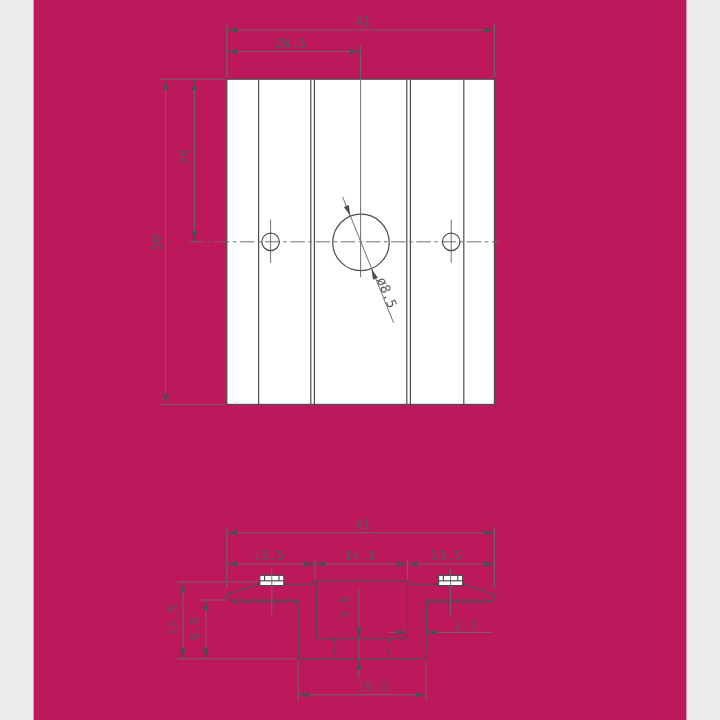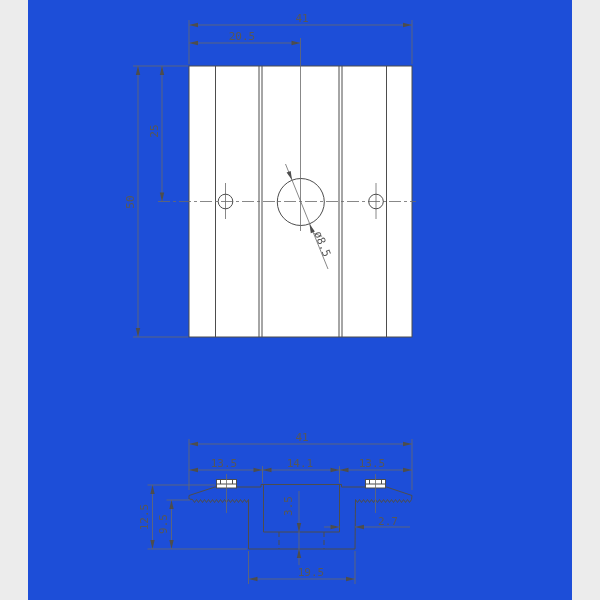--- a/index.html
+++ b/index.html
@@ -1,16 +1,16 @@
 <!DOCTYPE html>
 <html><head>
 <meta charset="utf-8">
 <style>
   html,body{margin:0;padding:0;background:#fff;}
-  .stage{position:relative;width:600px;height:600px;background:#1d4ed8;overflow:hidden;
+  .stage{position:relative;width:600px;height:600px;background:#be185d;overflow:hidden;
          font-family:"DejaVu Sans Mono", monospace;}
   .strip{position:absolute;top:0;bottom:0;width:28px;}
   .strip.left{left:0;}
   .strip.right{right:0;}
   svg{position:absolute;left:0;top:0;}
   svg text{font-family:"DejaVu Sans Mono", monospace;font-size:11px;fill:#575757;}
   .thin{stroke:#4d4d4d;stroke-width:1;fill:none;}
   .hair{stroke:#6a6a6a;stroke-width:0.8;fill:none;}
   .cl{stroke:#6a6a6a;stroke-width:0.8;fill:none;stroke-dasharray:12 3 3 3;}
   .hid{stroke:#4d4d4d;stroke-width:1;fill:none;stroke-dasharray:5 3;}

